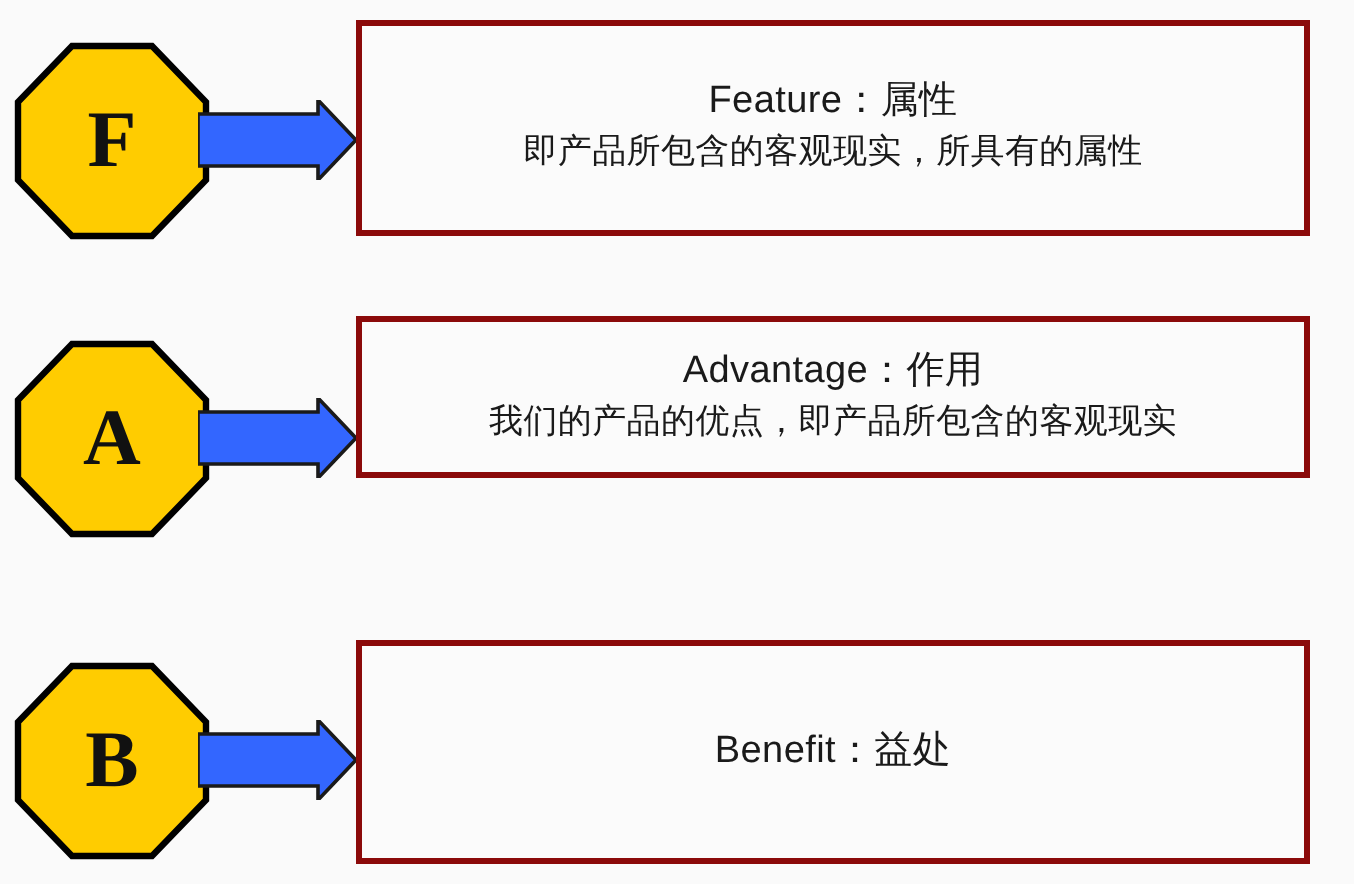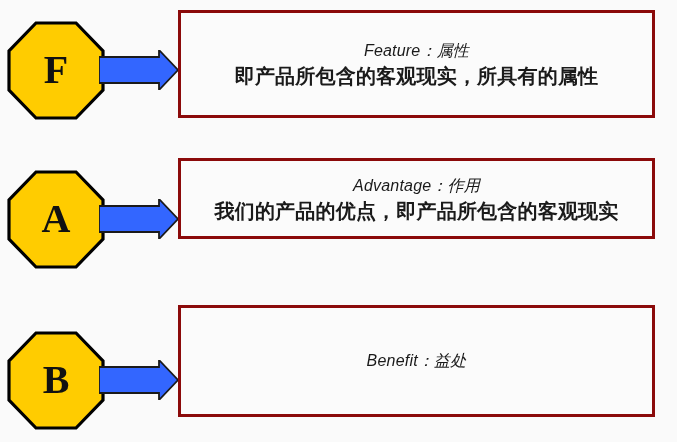--- a/index.html
+++ b/index.html
@@ -79,49 +79,48 @@
     flex-direction: column;
     align-items: center;
     justify-content: center;
   }
   .tb-line {
     color: #1a1a1a;
     text-align: center;
     white-space: nowrap;
   }
   .tb-line.title {
-    font-size: 16px;
+    font-size: 19px;
     line-height: 24px;
     font-weight: normal;
     letter-spacing: 0.2px;
-    font-style: italic;
   }
   .tb-line.desc {
-    font-size: 20px;
+    font-size: 17px;
     line-height: 26px;
-    font-weight: bold;
+    font-weight: normal;
     letter-spacing: 0.2px;
   }
 
   
   #row-feature   { top: 0px;   height: 150px; }
   #row-advantage { top: 150px; height: 155px; }
   #row-benefit   { top: 305px; height: 137px; }
 
   #row-feature   .badge { left: 7px; top: 21px; }
   #row-advantage .badge { left: 7px; top: 20px; }
   #row-benefit   .badge { left: 7px; top: 26px; }
 
   #row-feature   .arrow { left: 99px; top: 50px; }
   #row-advantage .arrow { left: 99px; top: 49px; }
   #row-benefit   .arrow { left: 99px; top: 55px; }
 
   #row-feature   .textbox { top: 10px;  height: 108px; }
   #row-advantage .textbox { top: 8px;   height: 81px; }
-  #row-benefit   .textbox { top: 0;   height: 112px; }
+  #row-benefit   .textbox { top: 15px;   height: 112px; }
 </style>
 </head>
 <body>
 
 <div id="diagram">
 
   <div class="fab-row" id="row-feature">
 
     <div class="badge">
       <svg width="98" height="99" viewBox="0 0 98 99" xmlns="http://www.w3.org/2000/svg">

